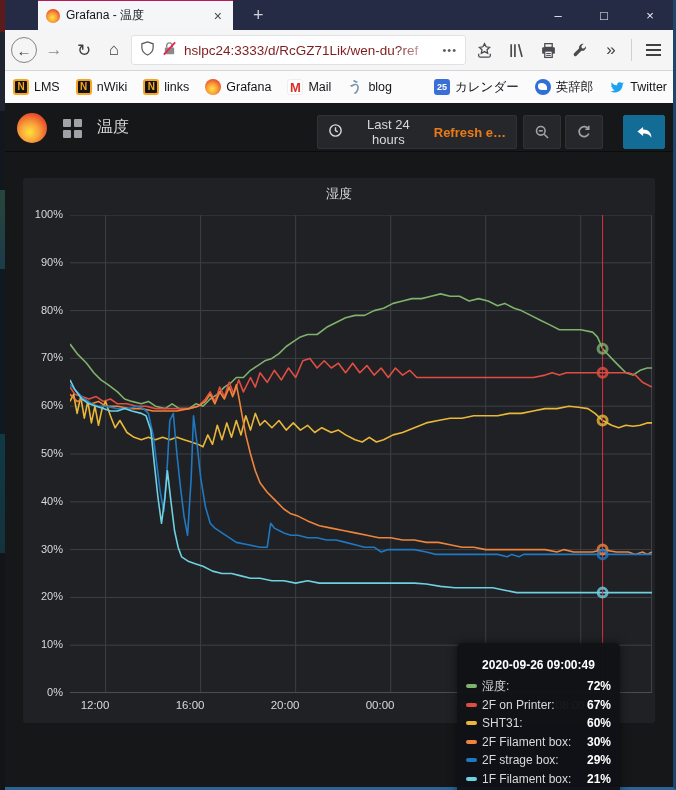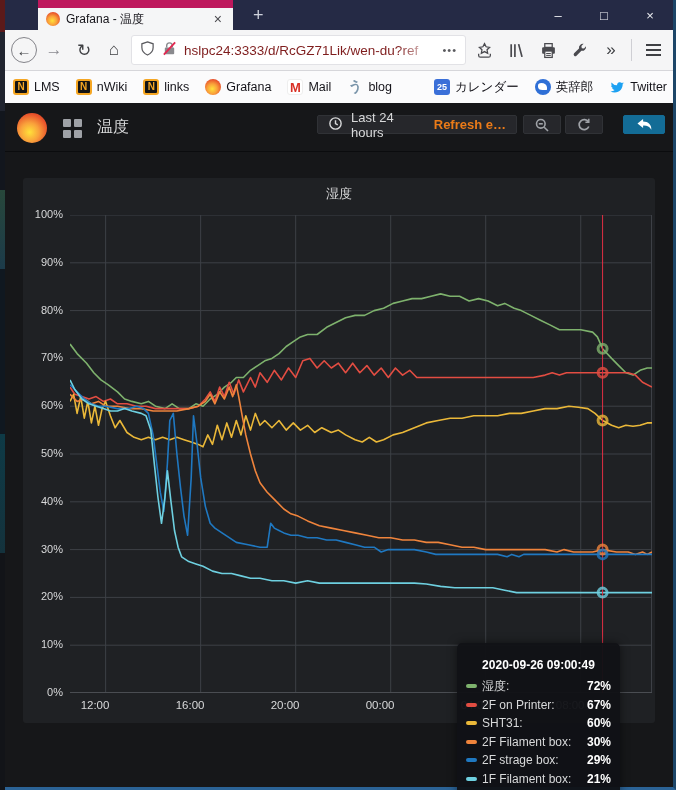--- a/index.html
+++ b/index.html
@@ -11,21 +11,21 @@
     background:linear-gradient(#5c1a1a 0%,#5c1a1a 4%,#20242f 4%,#20242f 14%,#12161d 14%,#12161d 24%,
       #27473a 24%,#1c3b4a 34%,#101820 34%,#101820 55%,#0e3a46 55%,#14323c 70%,#121418 70%,#121418 100%);}
 
   
   #window{position:absolute;left:5px;top:0;width:671px;height:790px;
     border-right:3px solid #1d4668;border-bottom:3px solid #2b6396;background:#161719;}
 
   
   .titlebar{position:relative;height:30px;background:#252a45;}
   .tab{position:absolute;left:33px;top:0;width:195px;height:30px;background:#f5f6f7;
-    border-top:8px solid #be185d;display:flex;align-items:center;padding:0 8px;gap:6px;}
+    border-top:1px solid #be185d;display:flex;align-items:center;padding:0 8px;gap:6px;}
   .tab-title{font-size:12px;color:#15141a;flex:1;white-space:nowrap;overflow:hidden;}
   .tab-close{color:#4a4a4f;font-size:14px;padding:0 3px;}
   .newtab{position:absolute;left:240px;top:4px;color:#cfd2dc;font-size:18px;line-height:22px;padding:0 8px;}
   .winctl{position:absolute;top:0;height:30px;display:flex;align-items:center;color:#eceef2;font-size:13px;}
   .winctl span{width:46px;text-align:center;}
   .winctl{right:0;}
 
   
   .navbar{height:41px;background:#f5f5f6;border-bottom:1px solid #d6d6da;
     display:flex;align-items:center;padding:0 6px;gap:4px;}
@@ -60,22 +60,22 @@
 
   
   .grafana{position:absolute;left:0;top:103px;width:668px;bottom:0;background:#161719;}
   .g-header{position:relative;height:49px;border-bottom:1px solid #0b0c0e;}
   .g-logo{position:absolute;left:12px;top:10px;width:30px;height:30px;border-radius:50%;
     background:radial-gradient(circle at 42% 64%,#ffe13a 0%,#f9a13b 36%,#e8522b 70%,#a83318 100%);}
   .g-grid{position:absolute;left:58px;top:16px;width:19px;height:19px;display:grid;
     grid-template-columns:8px 8px;grid-template-rows:8px 8px;gap:3px;}
   .g-grid i{background:#9fa2a7;border-radius:1px;}
   .g-title{position:absolute;left:92px;top:14px;font-size:16px;color:#d8d9da;}
-  .g-btn{position:absolute;top:12px;height:19px;background:#26272b;border:1px solid #303236;
-    border-radius:2px;display:flex;align-items:center;justify-content:center;color:#d8d9da;}
+  .g-btn{position:absolute;top:12px;height:34px;background:#26272b;border:1px solid #303236;
+    border-radius:2px;display:flex;align-items:center;justify-content:center;color:#d8d9da;text-align:center;}
   .g-time{right:156px;width:200px;gap:8px;font-size:13px;padding:0 10px;}
   .g-refresh-label{color:#eb7b18;font-weight:bold;font-size:13px;white-space:nowrap;}
   .g-zoomout{right:112px;width:38px;}
   .g-reload{right:70px;width:38px;}
   .g-back{right:8px;width:42px;background:#136c96;border-color:#136c96;}
 
   
   .panel{position:absolute;left:18px;top:75px;width:632px;height:545px;background:#1f2124;border-radius:3px;}
   .panel-title{position:absolute;top:7px;left:0;width:100%;text-align:center;font-size:13px;color:#d8d9da;}
   .plot{position:absolute;left:47px;top:37px;width:582px;height:478px;}

